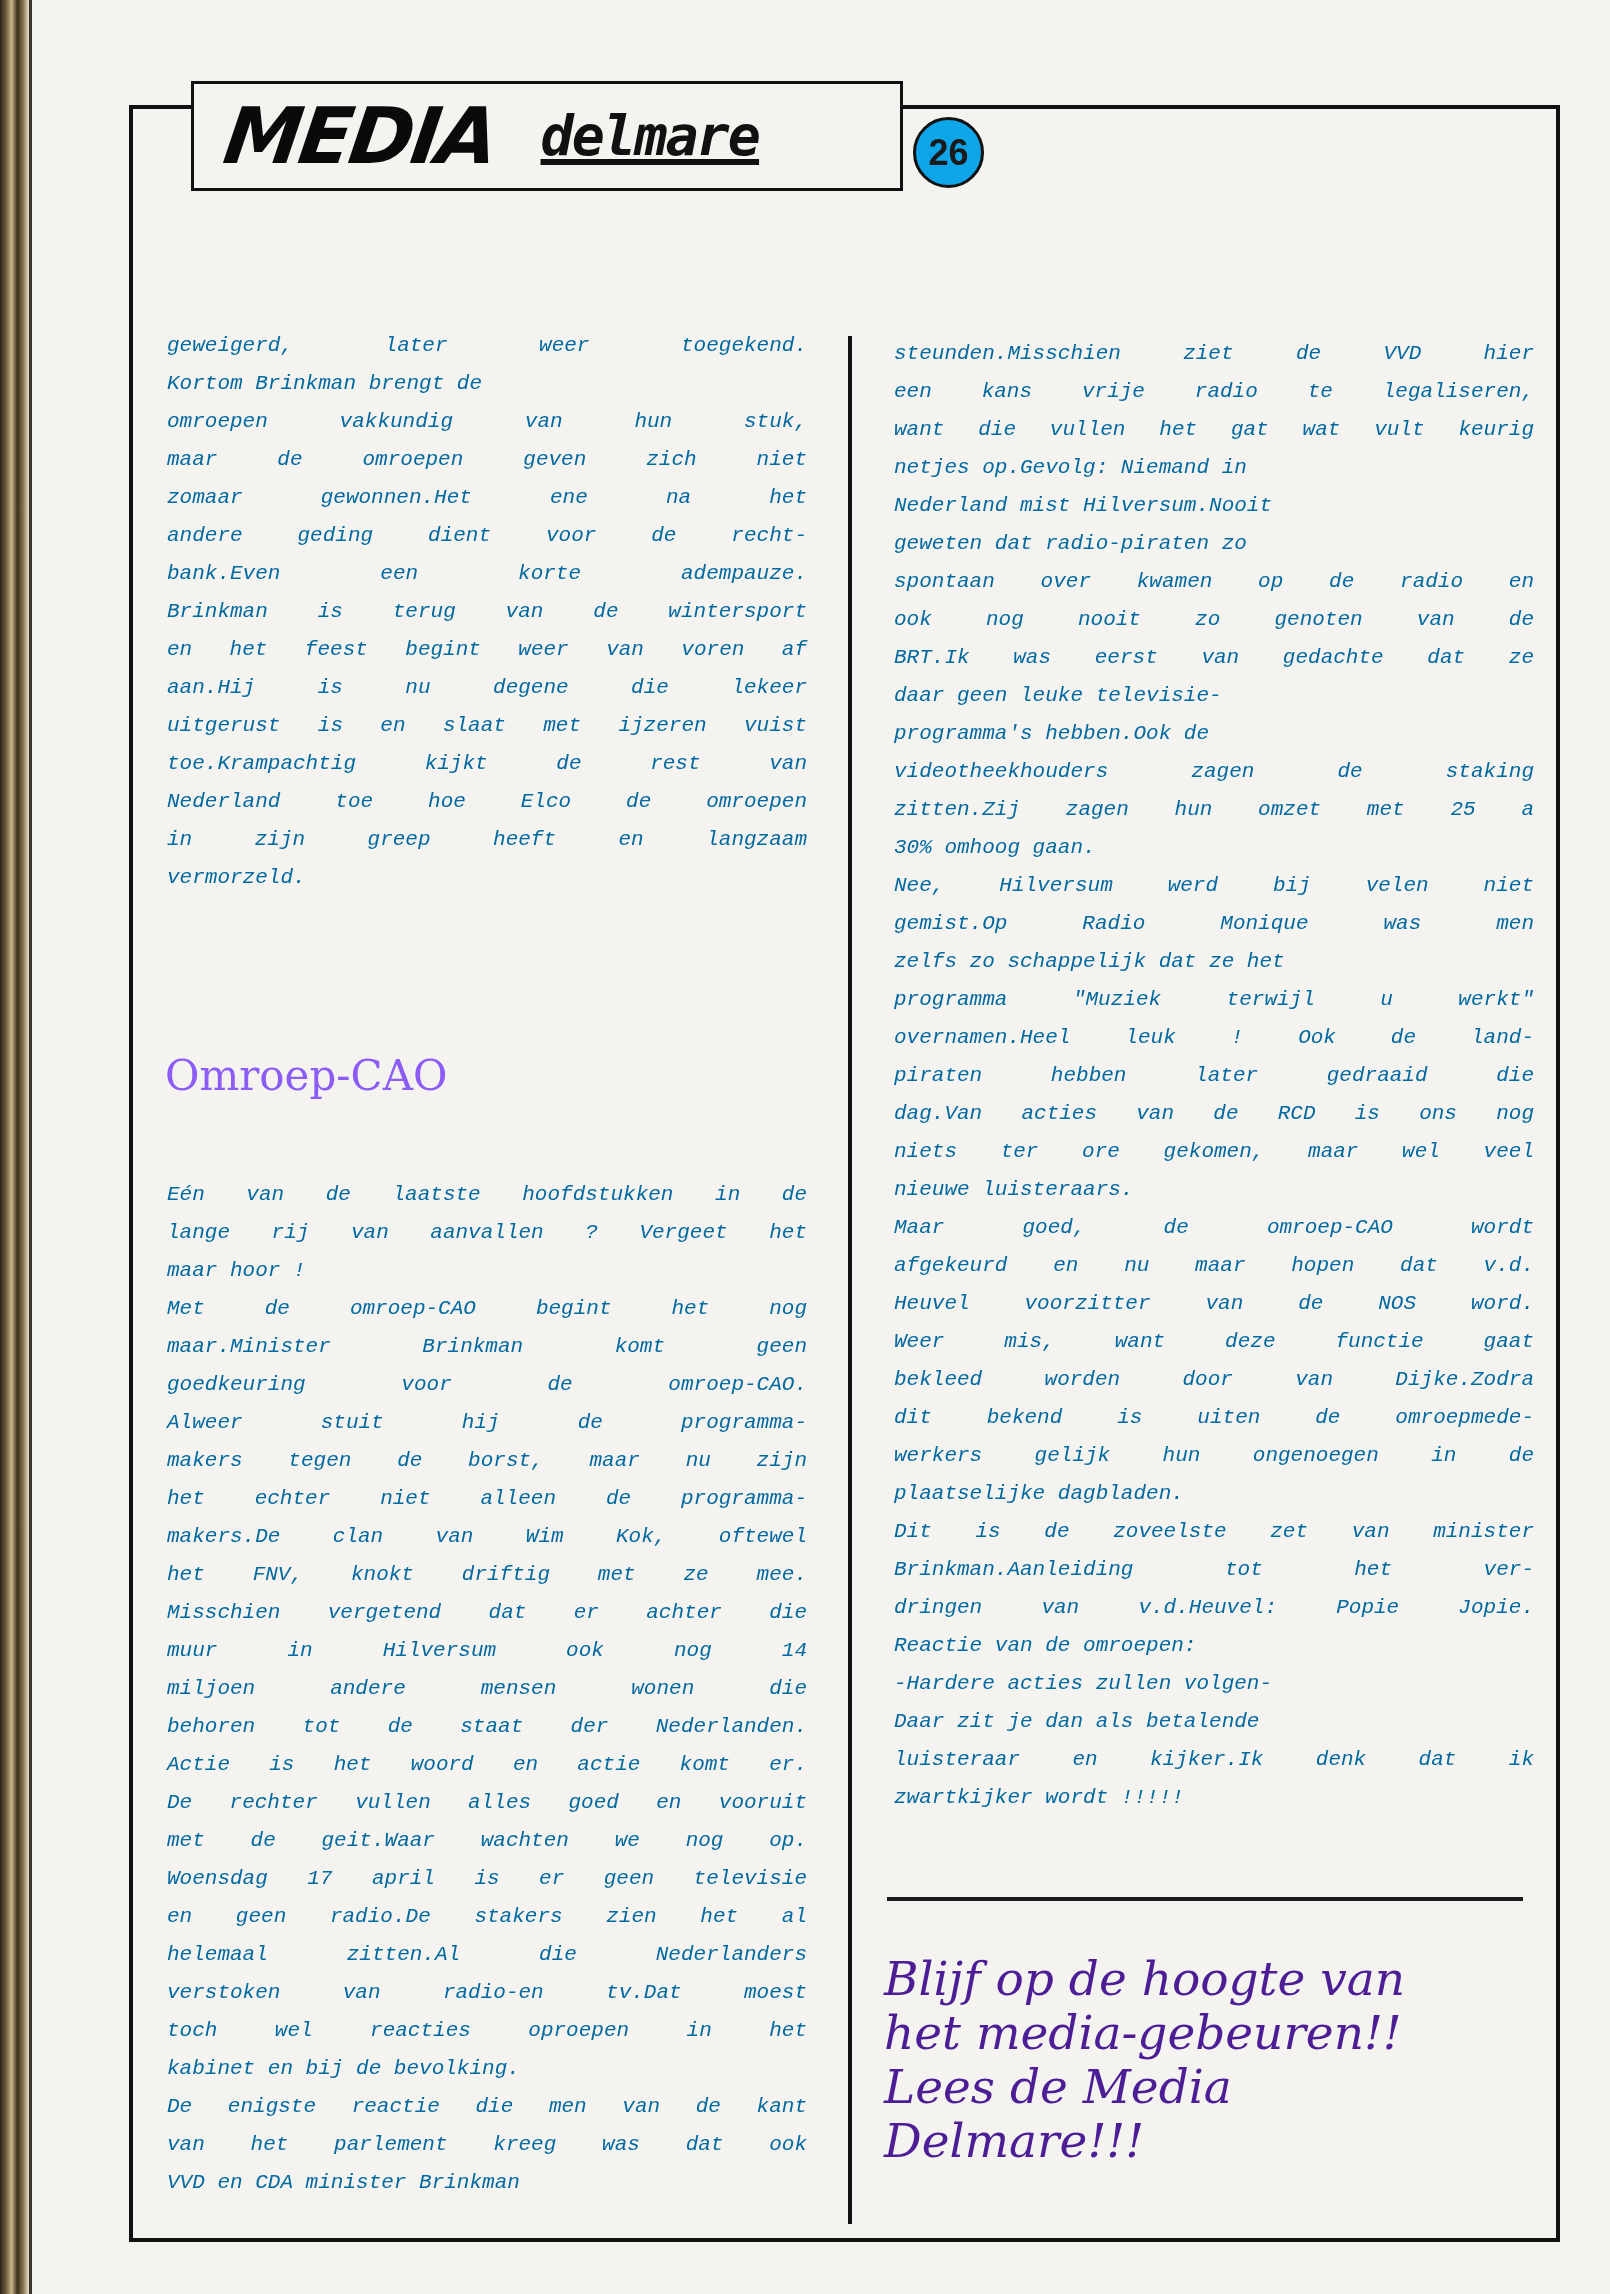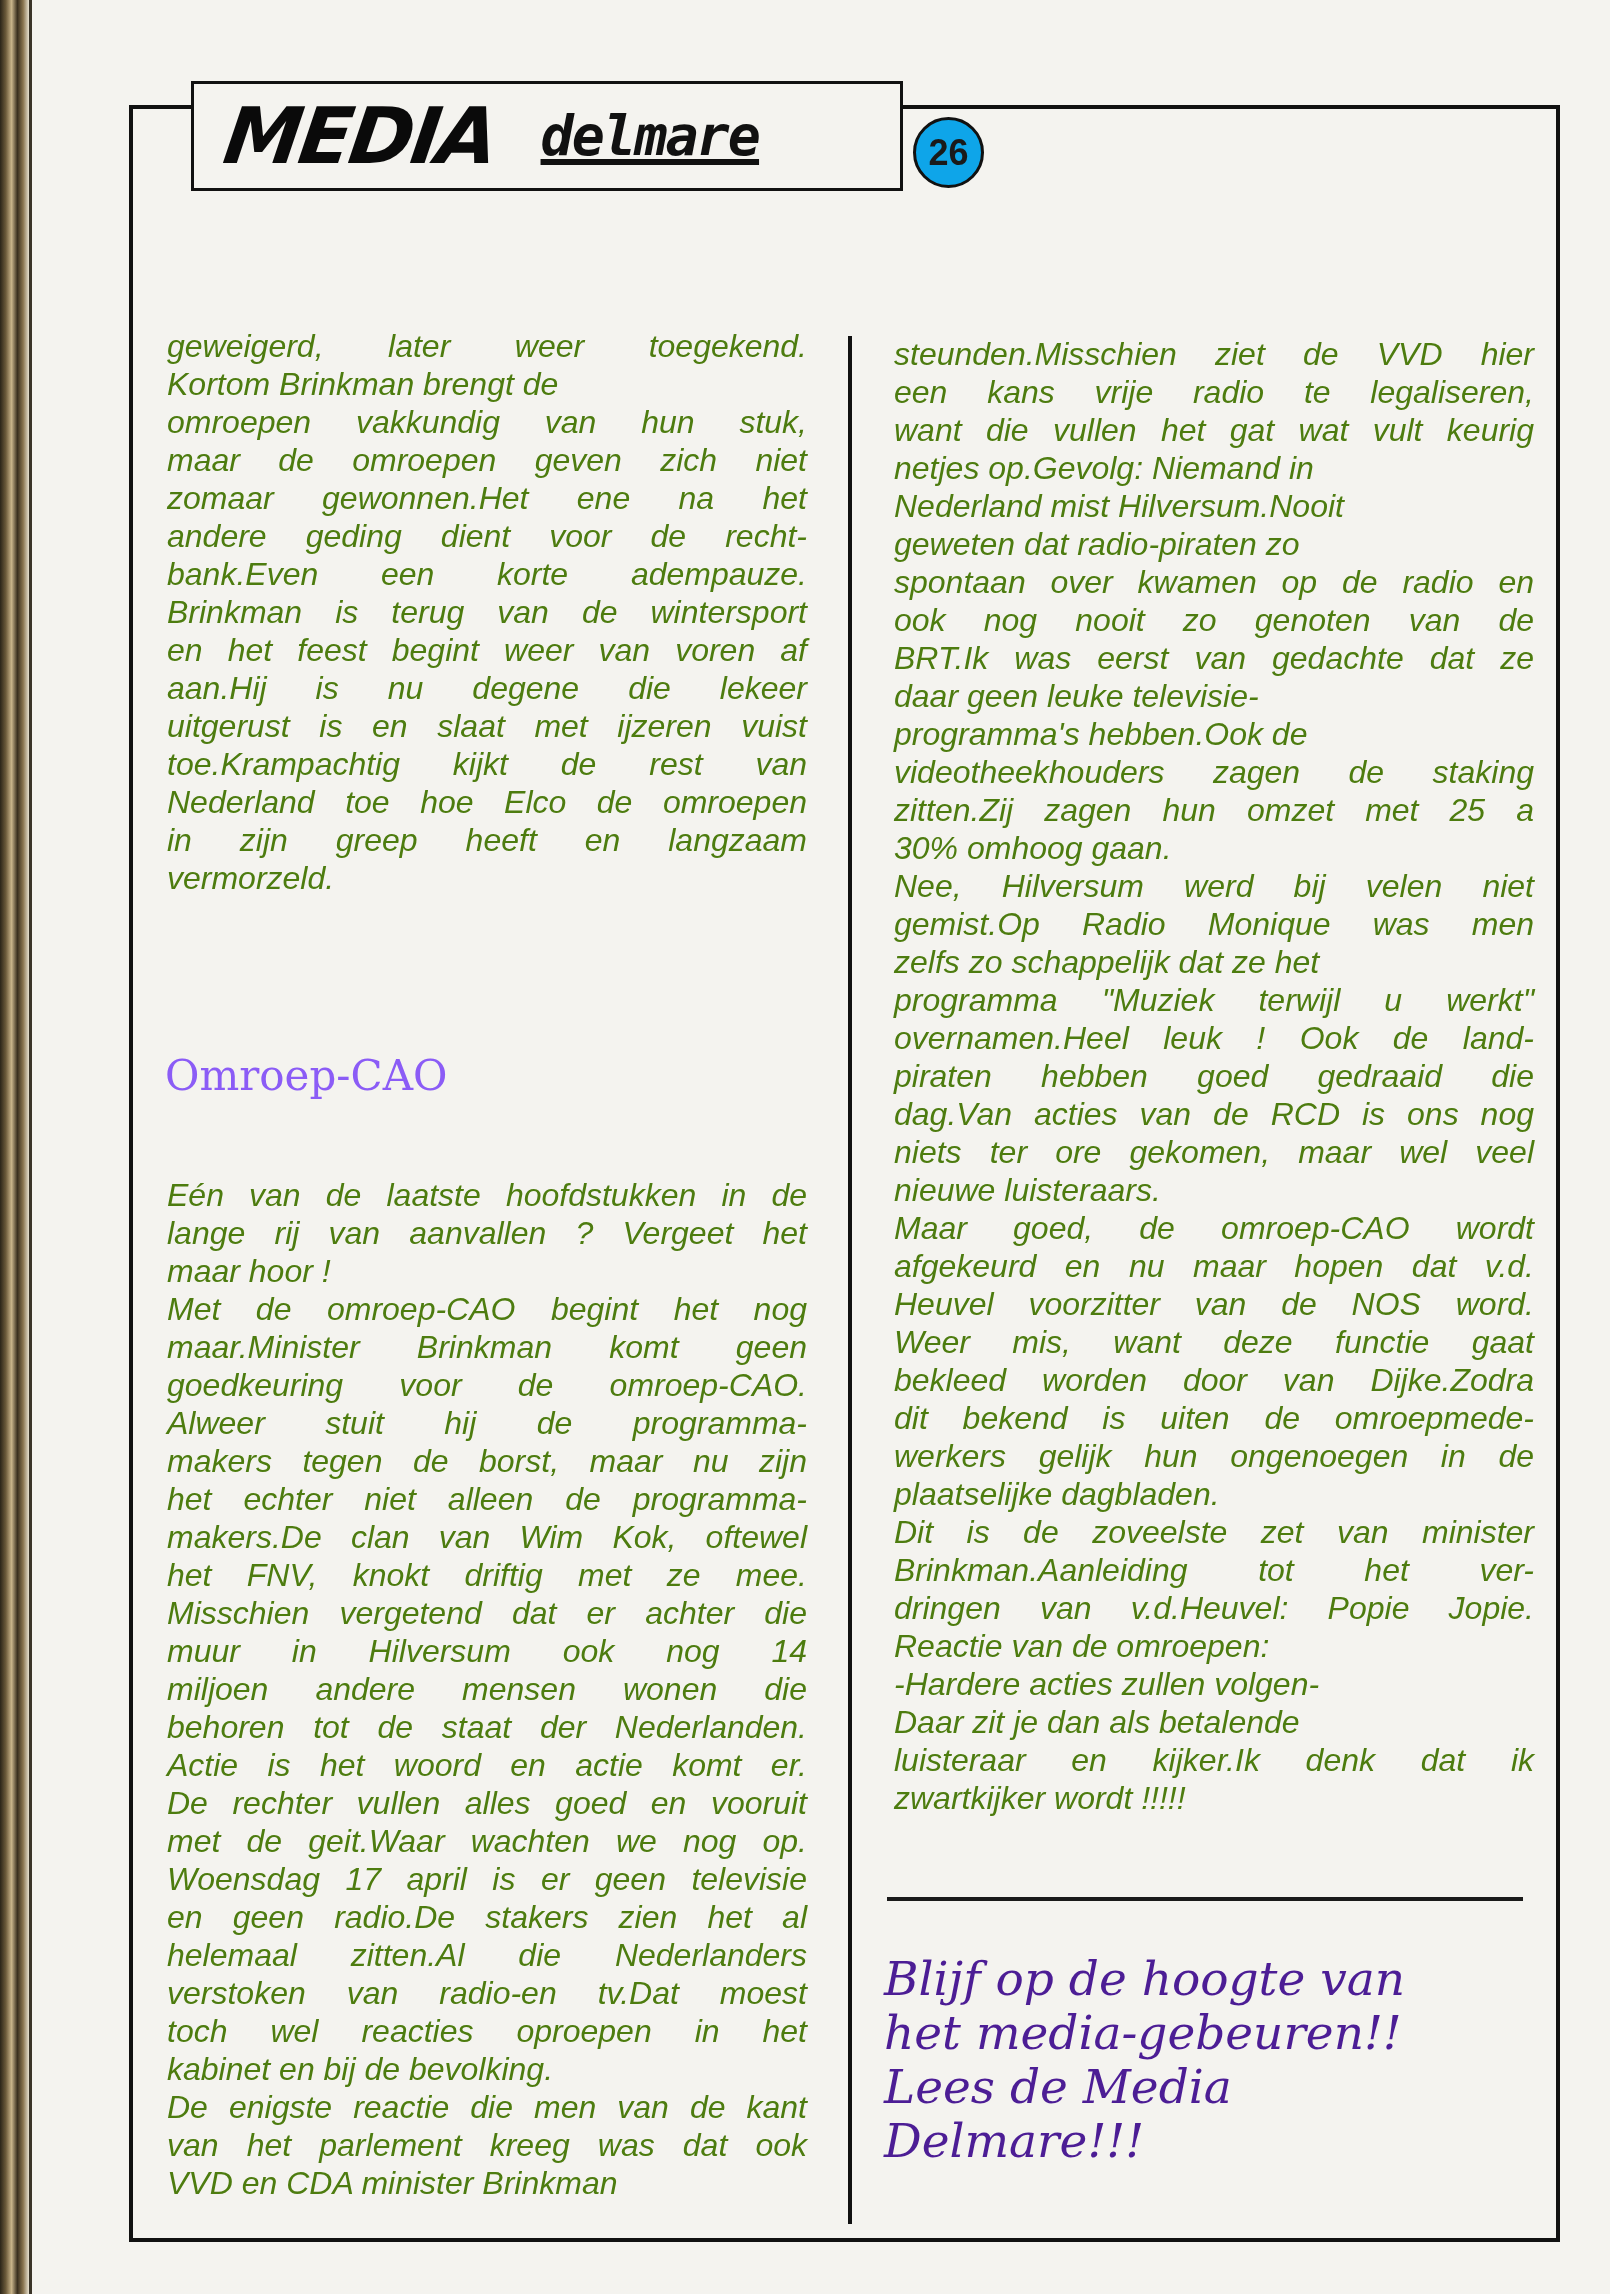--- a/index.html
+++ b/index.html
@@ -40,22 +40,22 @@
     position: absolute; left: 913px; top: 117px; width: 71px; height: 71px;
     border: 3.8px solid #111; border-radius: 50%; box-sizing: border-box; background: #0ea5e9;
     display: flex; align-items: center; justify-content: center;
     font-family: "Liberation Sans", sans-serif; font-weight: bold; font-size: 36px;
   }
   .divider {
     position: absolute; left: 848px; top: 336px; width: 3.8px; height: 1888px; background: #111;
   }
   .col {
     position: absolute;
-    font-family: Liberation Sans, sans-serif; font-style: italic; font-size: 32px; line-height: 38px;
-    color: #4d7c0f;
+    font-family: Liberation Mono, monospace; font-style: italic; font-size: 21px; line-height: 38px;
+    color: #0369a1;
   }
   .col-left { left: 167px; top: 327px; width: 640px; }
   .col-right { left: 894px; top: 335px; width: 640px; }
   .line { display: block; white-space: nowrap; text-align: justify; text-align-last: justify; }
   .line.last { text-align-last: left; }
   .heading {
     position: absolute; left: 165px; top: 1051px;
     font-family: "DejaVu Serif", serif; font-size: 42px; font-weight: normal; color: #8b5cf6;
   }
   .col-left.part2 { top: 1176px; }
@@ -149,21 +149,21 @@
     <span class="line last">daar geen leuke televisie-</span>
     <span class="line last">programma's hebben.Ook de</span>
     <span class="line">videotheekhouders zagen de staking</span>
     <span class="line">zitten.Zij zagen hun omzet met 25 a</span>
     <span class="line last">30% omhoog gaan.</span>
     <span class="line">Nee, Hilversum werd bij velen niet</span>
     <span class="line">gemist.Op Radio Monique was men</span>
     <span class="line last">zelfs zo schappelijk dat ze het</span>
     <span class="line">programma "Muziek terwijl u werkt"</span>
     <span class="line">overnamen.Heel leuk ! Ook de land-</span>
-    <span class="line">piraten hebben goed gedraaid die</span>
+    <span class="line">piraten hebben later gedraaid die</span>
     <span class="line">dag.Van acties van de RCD is ons nog</span>
     <span class="line">niets ter ore gekomen, maar wel veel</span>
     <span class="line last">nieuwe luisteraars.</span>
     <span class="line">Maar goed, de omroep-CAO wordt</span>
     <span class="line">afgekeurd en nu maar hopen dat v.d.</span>
     <span class="line">Heuvel voorzitter van de NOS word.</span>
     <span class="line">Weer mis, want deze functie gaat</span>
     <span class="line">bekleed worden door van Dijke.Zodra</span>
     <span class="line">dit bekend is uiten de omroepmede-</span>
     <span class="line">werkers gelijk hun ongenoegen in de</span>

